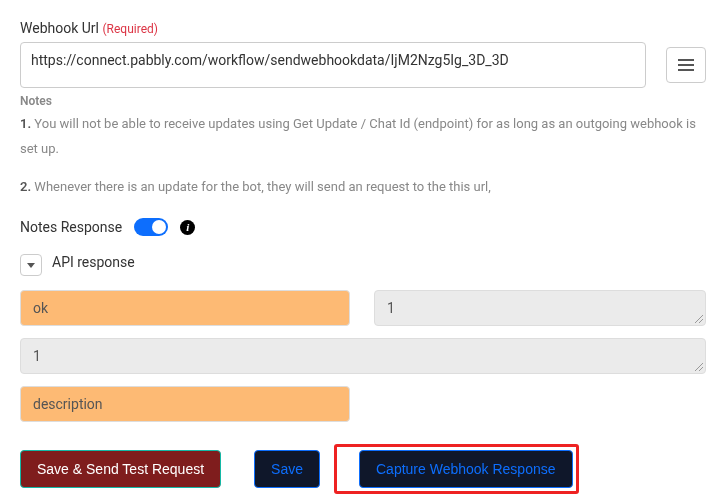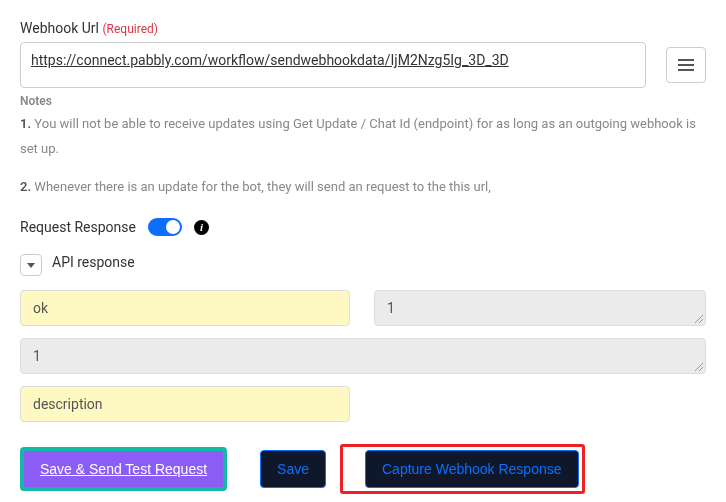--- a/index.html
+++ b/index.html
@@ -22,21 +22,20 @@
   .required-tag {
     color: #dc3545;
     font-size: 12px;
     margin-left: 0;
   }
   .url-row {
     display: flex;
     gap: 20px;
     align-items: stretch;
     margin-bottom: 6px;
-    text-decoration: underline;
   }
   .url-input {
     flex: 1;
     border: 1px solid #ccc;
     border-radius: 4px;
     padding: 8px 10px;
     font-size: 14px;
     color: #333;
     font-family: inherit;
     line-height: 1.4;
@@ -154,21 +153,21 @@
     flex-direction: column;
     gap: 12px;
     margin-bottom: 22px;
   }
   .response-row {
     display: flex;
     gap: 24px;
   }
   .response-key {
     flex: 0 0 330px;
-    background: #fef9c3;
+    background: #fdba74;
     border: 1px solid #ddd;
     border-radius: 4px;
     padding: 9px 12px;
     font-size: 14px;
     color: #555;
   }
   .response-value {
     flex: 1;
     background: #ebebeb;
     border: 1px solid #ddd;
@@ -197,24 +196,23 @@
     align-items: center;
   }
   .btn {
     padding: 10px 16px;
     border-radius: 4px;
     font-size: 14px;
     cursor: pointer;
     white-space: nowrap;
   }
   .btn-primary {
-    background: #8b5cf6;
+    background: #7f1d1d;
     color: #fff;
-    border: 4px solid #14b8a6;
-    text-decoration: underline;
+    border: 1px solid #14b8a6;
   }
   .btn-outline {
     background: #0f172a;
     color: #0d6efd;
     border: 1px solid #0d6efd;
     margin-left: 19px;
   }
   .highlight-box {
     border: 3px solid #e22;
     border-radius: 3px;
@@ -245,21 +243,21 @@
   <span class="note-num">1.</span>
   <span>You will not be able to receive updates using Get Update / Chat Id (endpoint) for as long as an outgoing webhook is set up.</span>
 </div>
 
 <div class="note-item">
   <span class="note-num">2.</span>
   <span>Whenever there is an update for the bot, they will send an request to the this url,</span>
 </div>
 
 <div class="simple-response-row">
-  <span class="simple-response-label">Request Response</span>
+  <span class="simple-response-label">Notes Response</span>
   <div class="toggle">
     <div class="toggle-knob"></div>
   </div>
   <div class="info-icon">i</div>
 </div>
 
 <div class="api-response-row">
   <div class="chevron-btn">
     <div class="chevron-down"></div>
   </div>

